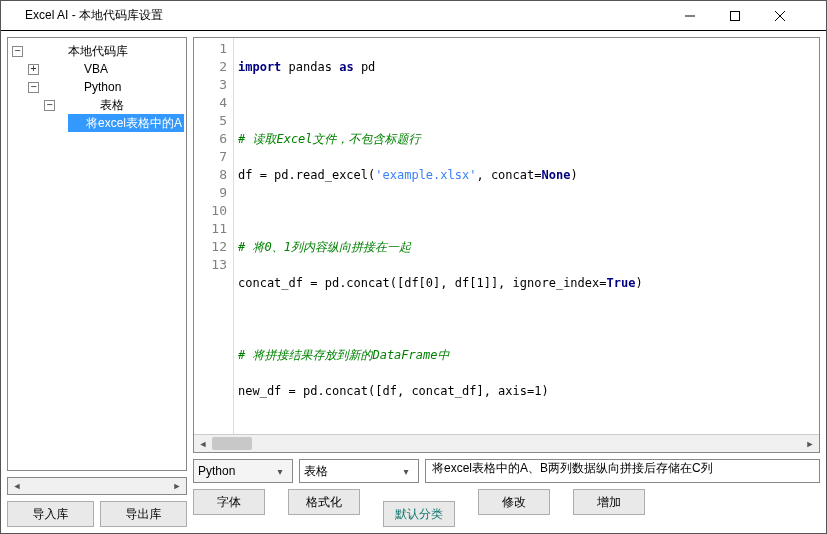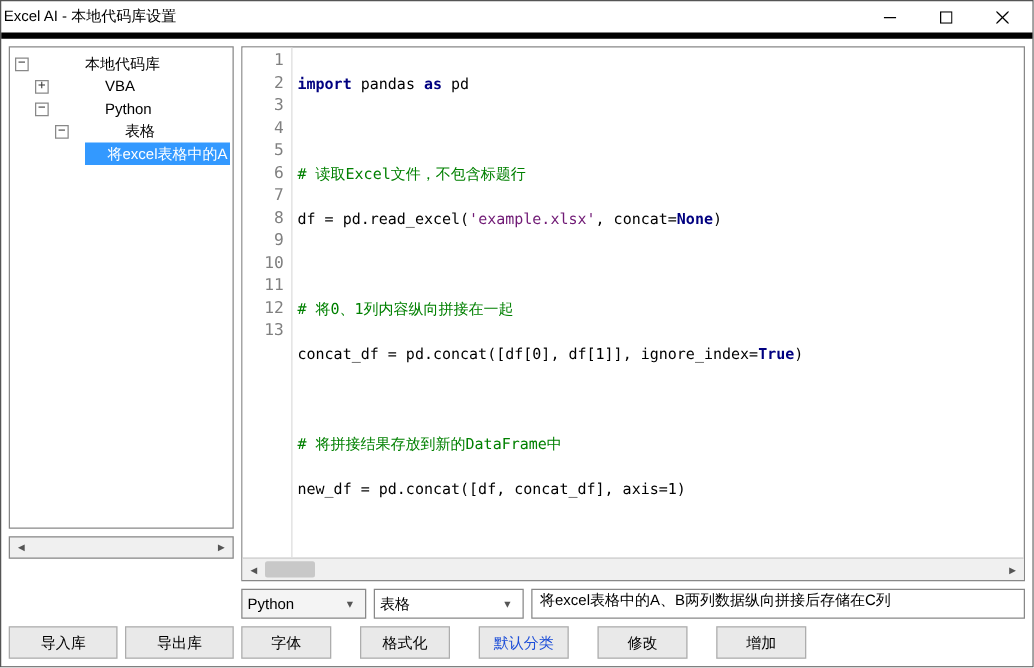--- a/index.html
+++ b/index.html
@@ -1,62 +1,62 @@
 <!DOCTYPE html>
 <html><head>
 <meta charset="utf-8">
 <style>
 * { box-sizing: border-box; margin: 0; padding: 0; }
 body { font-family: "Microsoft YaHei", "Segoe UI", sans-serif; font-size: 12px; background: #fff; overflow: hidden; }
 .window { width: 827px; height: 534px; border: 1px solid #555; display: flex; flex-direction: column; background: #fff; }
-.titlebar { height: 30px; display: flex; align-items: center; padding: 0 2px; border-bottom: 5px solid #000000; }
+.titlebar { height: 30px; display: flex; align-items: center; padding: 0 24px; border-bottom: 1px solid #000000; }
 .titlebar .title { flex: 1; font-size: 12px; }
 .titlebar .winbtn { width: 45px; height: 30px; display: flex; align-items: center; justify-content: center; cursor: pointer; }
 .titlebar .winbtn svg { stroke: #000; stroke-width: 1; fill: none; }
 .body { flex: 1; display: flex; padding: 6px; gap: 6px; min-height: 0; }
 .left { width: 180px; display: flex; flex-direction: column; gap: 6px; }
 .tree-wrap { flex: 1; border: 1px solid #888; background: #fff; overflow: auto; position: relative; }
 .tree { padding: 4px 2px; font-size: 12px; line-height: 18px; white-space: nowrap; }
 .tree .node { display: flex; align-items: center; height: 18px; }
 .tree .exp { width: 11px; height: 11px; border: 1px solid #888; display: inline-flex; align-items: center; justify-content: center; font-size: 10px; line-height: 1; margin-right: 4px; color: #333; font-family: monospace; }
 .tree .noexp { width: 11px; height: 11px; display: inline-block; margin-right: 4px; }
 .tree .ind { display: inline-block; }
 .tree .label { padding: 0 2px; margin-left: 39px; }
 .tree .selected { background: #3399ff; color: #fff; padding-left: 18px; }
 .left-scroll { height: 18px; border: 1px solid #888; background: #f0f0f0; position: relative; }
 .left-scroll .arrow { position: absolute; top: 0; width: 18px; height: 16px; display: flex; align-items: center; justify-content: center; font-size: 9px; color: #555; }
 .left-scroll .la { left: 0; }
 .left-scroll .ra { right: 0; }
 .left-btns { display: flex; gap: 6px; }
-.left-btns button { flex: 1; height: 26px; background: #e9e9e9; border: 1px solid #adadad; font-size: 12px; cursor: pointer; margin-top: 48px; }
+.left-btns button { flex: 1; height: 26px; background: #e9e9e9; border: 1px solid #adadad; font-size: 12px; cursor: pointer; }
 .right { flex: 1; display: flex; flex-direction: column; gap: 6px; min-width: 0; }
 .editor-wrap { flex: 1; border: 1px solid #888; background: #fff; display: flex; flex-direction: column; min-height: 0; }
 .editor-inner { flex: 1; display: flex; min-height: 0; overflow: hidden; }
 .gutter { width: 40px; background: #fff; border-right: 1px solid #ddd; text-align: right; padding: 2px 6px 2px 2px; color: #808080; font-family: Consolas, monospace; font-size: 13px; line-height: 18px; }
 .code { flex: 1; padding: 2px 4px; font-family: Consolas, monospace; font-size: 12px; line-height: 18px; color: #000; white-space: pre; overflow: hidden; }
 .code .kw { color: #000080; font-weight: bold; }
-.code .str { color: #701a75; }
+.code .str { color: #3b82f6; }
 .code .num { color: #000; }
-.code .cmt { color: #008000; }
+.code .cmt { color: #008000; font-style: italic; }
 .code .id { color: #000; }
 .hscroll { height: 18px; background: #f0f0f0; border-top: 1px solid #ccc; position: relative; }
 .hscroll .arrow { position: absolute; top: 0; width: 18px; height: 17px; display: flex; align-items: center; justify-content: center; font-size: 9px; color: #555; }
 .hscroll .la { left: 0; }
 .hscroll .ra { right: 0; }
 .hscroll .thumb { position: absolute; left: 18px; top: 2px; height: 13px; width: 40px; background: #c8c8c8; border-radius: 2px; }
 .row2 { display: flex; gap: 6px; }
 .combo { height: 24px; border: 1px solid #888; background: #fff; display: flex; align-items: center; padding: 0 4px; font-size: 12px; position: relative; }
 .combo .val { flex: 1; }
 .combo .dd { width: 16px; text-align: center; color: #555; font-size: 10px; }
 .combo.lang { width: 100px; background: #f4f4f4; }
 .combo.cat { width: 120px; }
 .textbox { flex: 1; height: 24px; border: 1px solid #888; padding: 0 6px; font-size: 12px; display: flex; background: #fff; }
 .row3 { display: flex; gap: 23px; justify-content: flex-start; }
 .row3 button { width: 72px; height: 26px; background: #e9e9e9; border: 1px solid #adadad; font-size: 12px; cursor: pointer; }
-.row3 button.disabled { color: #1d4ed8; cursor: default; }
+.row3 button.disabled { color: #0f766e; cursor: default; margin-top: 12px; }
 </style>
 </head>
 <body>
 
 <div class="window">
 
   <div class="titlebar">
     <div class="title">Excel AI - 本地代码库设置</div>
     <div class="winbtn">
         <svg width="10" height="10">

